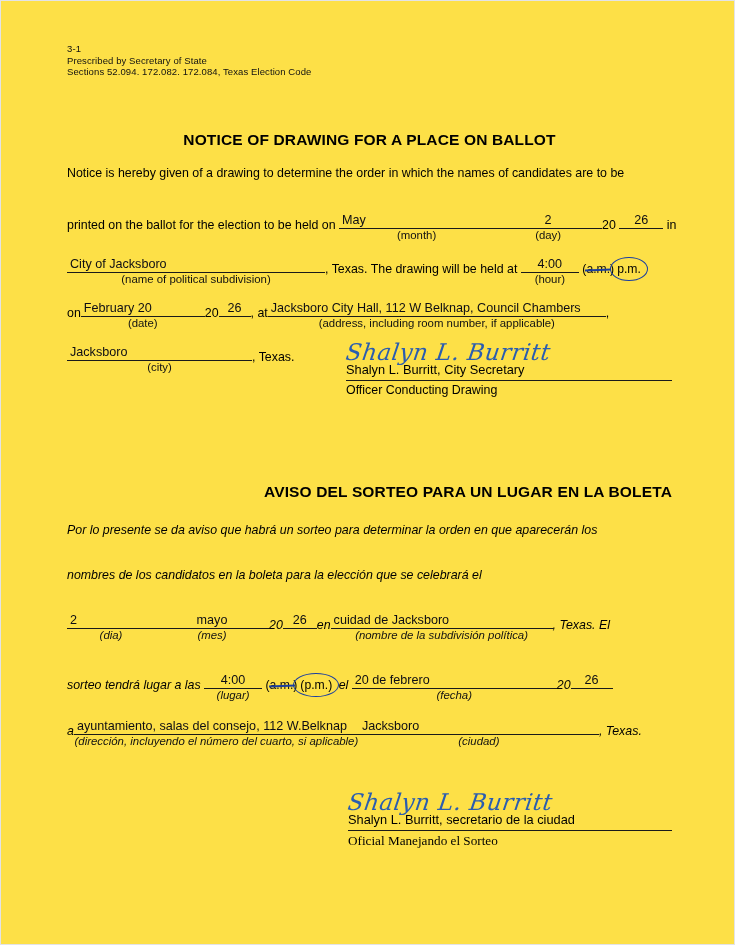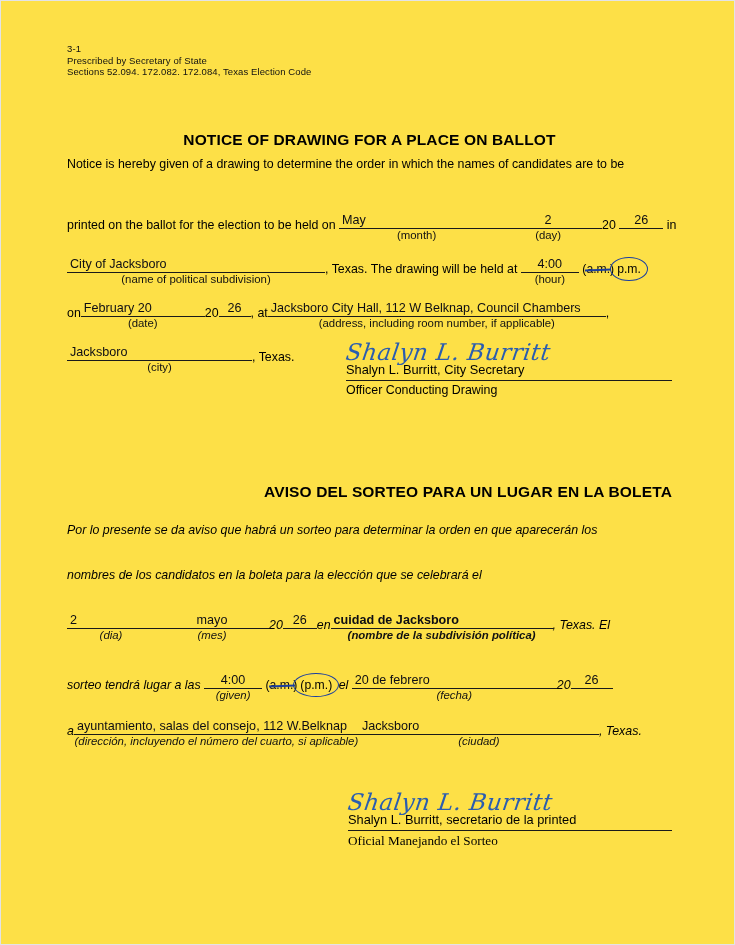--- a/index.html
+++ b/index.html
@@ -182,21 +182,21 @@
   <div class="sheet">
 
     <div class="header-block">
       <div>3-1</div>
       <div>Prescribed by Secretary of State</div>
       <div>Sections 52.094. 172.082. 172.084, Texas Election Code</div>
     </div>
 
     <div class="doc-title" id="title-en">NOTICE OF DRAWING FOR A PLACE ON BALLOT</div>
 
-    <div class="row" style="top:156px;">Notice is hereby given of a drawing to determine the order in which the names of candidates are to be</div>
+    <div class="row" style="top:165px;">Notice is hereby given of a drawing to determine the order in which the names of candidates are to be</div>
 
     <div class="row" style="top:212px;">
       <span>printed on the ballot for the election to be held on</span>
       <span class="fld" style="width:155px;">
         <span class="val lft">May</span>
         <span class="cap">(month)</span>
       </span><span class="fld" style="width:108px;">
         <span class="val">2</span>
         <span class="cap">(day)</span>
       </span><span>20</span>
@@ -252,31 +252,31 @@
 
     <div class="row it" style="top:612px;">
       <span class="fld" style="width:88px;">
         <span class="val lft">2</span>
         <span class="cap it">(dia)</span>
       </span><span class="fld" style="width:114px;">
         <span class="val">mayo</span>
         <span class="cap it">(mes)</span>
       </span><span>20</span><span class="fld" style="width:34px;">
         <span class="val">26</span>
-      </span><span>en</span><span class="fld" style="width:222px;font-weight:bold;">
+      </span><span>en</span><span class="fld" style="width:222px;">
         <span class="val lft">cuidad de Jacksboro</span>
         <span class="cap it">(nombre de la subdivisión política)</span>
       </span><span>, Texas. El</span>
     </div>
 
     <div class="row it" style="top:672px;">
       <span>sorteo tendrá lugar a las</span>
       <span class="fld" style="width:58px;">
         <span class="val">4:00</span>
-        <span class="cap it">(given)</span>
+        <span class="cap it">(lugar)</span>
       </span>
       <span class="ampm" style="font-style:normal;">(<span class="am"><span>a.m.</span><span class="strike"></span></span>)<span class="pm-wrap"><span class="pm-ellipse"></span>(<span>p.m.</span>)</span></span>
       <span>el</span>
       <span class="fld" style="width:205px;">
         <span class="val lft">20 de febrero</span>
         <span class="cap it">(fecha)</span>
       </span><span>20</span><span class="fld" style="width:42px;">
         <span class="val">26</span>
       </span>
     </div>
@@ -286,19 +286,19 @@
         <span class="val lft">ayuntamiento, salas del consejo, 112 W.Belknap</span>
         <span class="cap it">(dirección, incluyendo el número del cuarto, si aplicable)</span>
       </span><span class="fld" style="width:240px;">
         <span class="val lft">Jacksboro</span>
         <span class="cap it">(ciudad)</span>
       </span><span>, Texas.</span>
     </div>
 
     <div class="sigblock" style="left:281px; top:788px; width:324px;">
       <div class="sig-script">Shalyn L. Burritt</div>
-      <div class="sig-name">Shalyn L. Burritt, secretario de la printed</div>
+      <div class="sig-name">Shalyn L. Burritt, secretario de la ciudad</div>
       <div class="sig-rule"></div>
       <div class="sig-cap serif">Oficial Manejando el Sorteo</div>
     </div>
 
   </div>
 </div>
 
 </body></html>

